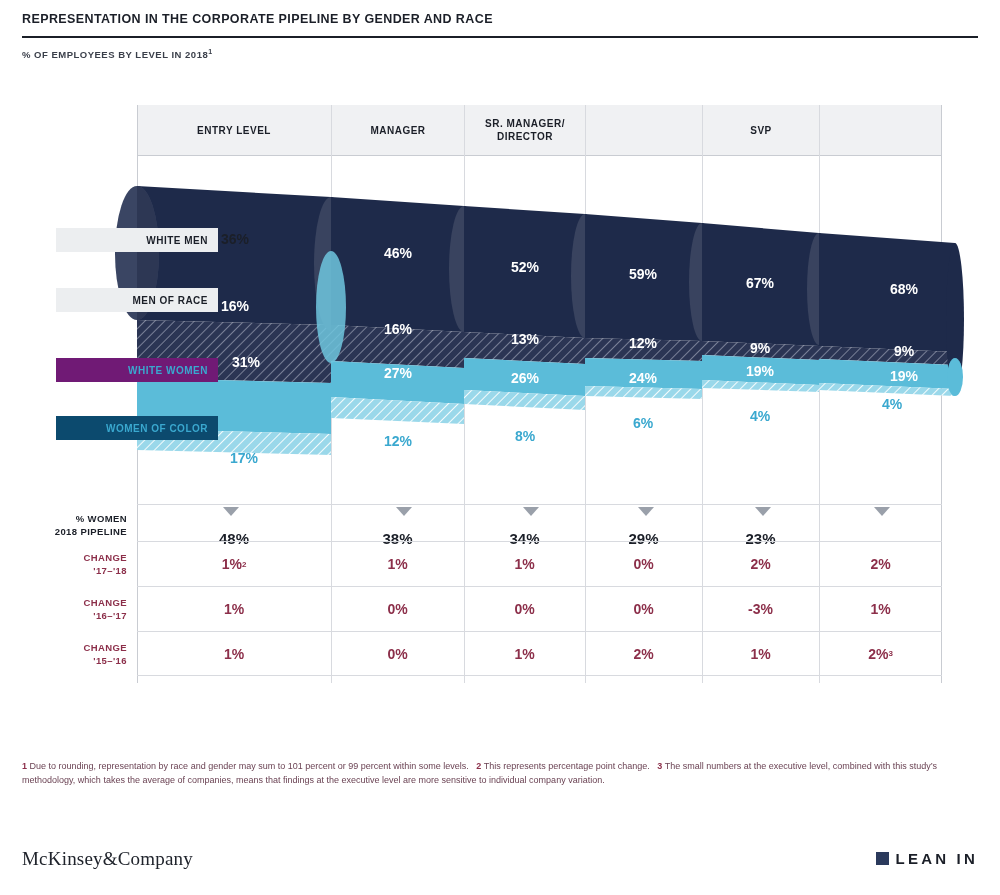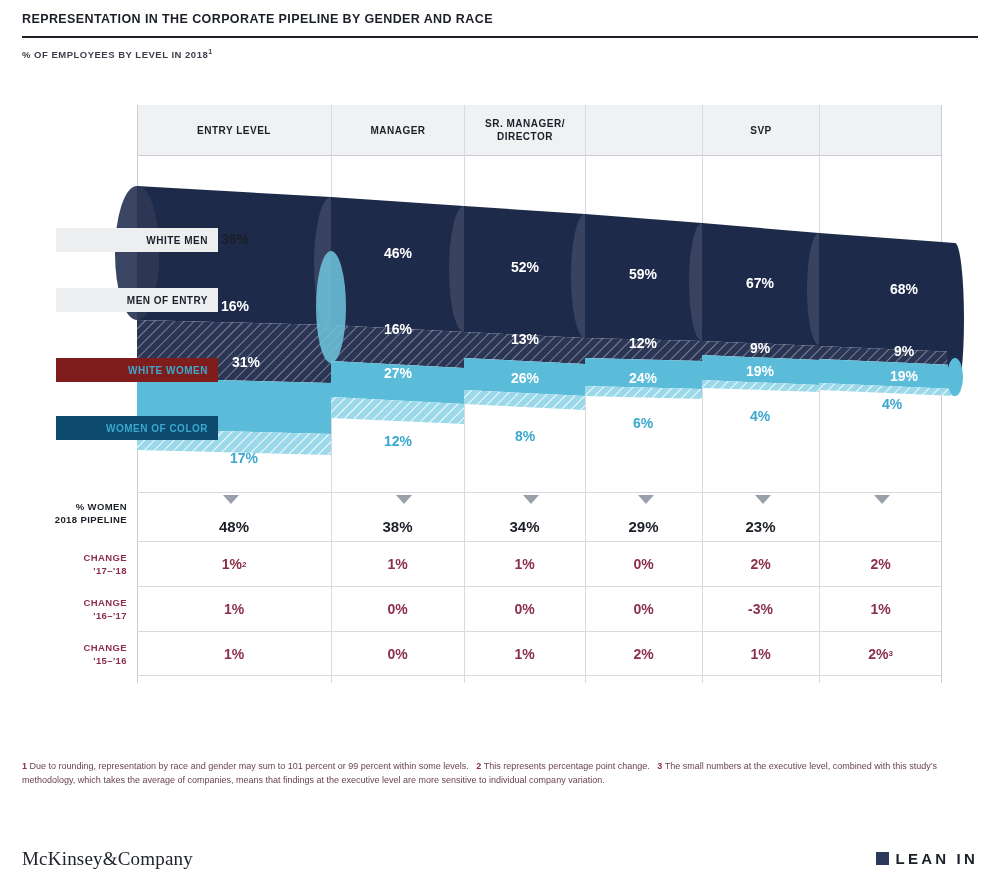--- a/index.html
+++ b/index.html
@@ -105,21 +105,21 @@
     align-items: center;
     justify-content: flex-end;
     padding-right: 10px;
     box-sizing: border-box;
     font-size: 10px;
     font-weight: bold;
     letter-spacing: 0.5px;
   }
   .rl-whitemen   { left: 56px;  top: 228px; width: 162px; background: #eceef0; color: #1b1f28; }
   .rl-menofcolor { left: 56px;  top: 288px; width: 162px; background: #eceef0; color: #1b1f28; }
-  .rl-whitewomen { left: 56px;  top: 358px; width: 162px; background: #7f1d1d; color: #3aa8cf; }
+  .rl-whitewomen { left: 56px;  top: 358px; width: 162px; background: #701a75; color: #3aa8cf; }
   .rl-womenofcolor { left: 56px; top: 416px; width: 162px; background: #0c4a6e; color: #3aa8cf; }
 
   
   .val {
     position: absolute;
     font-size: 14px;
     font-weight: bold;
     text-align: center;
     width: 70px;
   }
@@ -295,21 +295,21 @@
     <ellipse cx="819" cy="289" rx="12" ry="56" fill="#39435f"></ellipse>
     <path d="M819,233 L955,243 L955,352 L819,346 Z" fill="#1e2a4a"></path>
     <path d="M819,346 L955,352 L955,365 L819,359 Z" fill="url(#hatchDark)"></path>
     <path d="M819,359 L955,365 L955,389 L819,383 Z" fill="#5bbcd9"></path>
     <path d="M819,383 L955,389 L955,396 L819,390 Z" fill="url(#hatchLight)"></path>
     <ellipse cx="955" cy="319" rx="9" ry="76" fill="#1e2a4a"></ellipse>
     <ellipse cx="955" cy="377" rx="8" ry="19" fill="#5bbcd9"></ellipse>
   </svg>
 
   <div class="rowlabel rl-whitemen">WHITE MEN</div>
-  <div class="rowlabel rl-menofcolor">MEN OF ENTRY</div>
+  <div class="rowlabel rl-menofcolor">MEN OF RACE</div>
   <div class="rowlabel rl-whitewomen">WHITE WOMEN</div>
   <div class="rowlabel rl-womenofcolor">WOMEN OF COLOR</div>
 
   <div class="val dark-on-light" style="left:200px; top:231px;">36%</div>
   <div class="val white" style="left:363px; top:245px;">46%</div>
   <div class="val white" style="left:490px; top:259px;">52%</div>
   <div class="val white" style="left:608px; top:266px;">59%</div>
   <div class="val white" style="left:725px; top:275px;">67%</div>
   <div class="val white" style="left:869px; top:281px;">68%</div>
 
@@ -329,21 +329,21 @@
 
   <div class="val blue" style="left:209px; top:450px;">17%</div>
   <div class="val blue" style="left:363px; top:433px;">12%</div>
   <div class="val blue" style="left:490px; top:428px;">8%</div>
   <div class="val blue" style="left:608px; top:415px;">6%</div>
   <div class="val blue" style="left:725px; top:408px;">4%</div>
   <div class="val blue" style="left:857px; top:396px;">4%</div>
 
   <div class="stats">
 
-    <div class="stat-row" style="top:4px; height:53px;">
+    <div class="stat-row" style="top:16px; height:53px;">
       <div class="stat-rowlabel dark" style="top:8px;">
         <div>% WOMEN</div>
         <div>2018 PIPELINE</div>
       </div>
       <div class="arrow" style="left:86px;"></div>
       <div class="arrow" style="left:259px;"></div>
       <div class="arrow" style="left:386px;"></div>
       <div class="arrow" style="left:501px;"></div>
       <div class="arrow" style="left:618px;"></div>
       <div class="arrow" style="left:737px;"></div>

